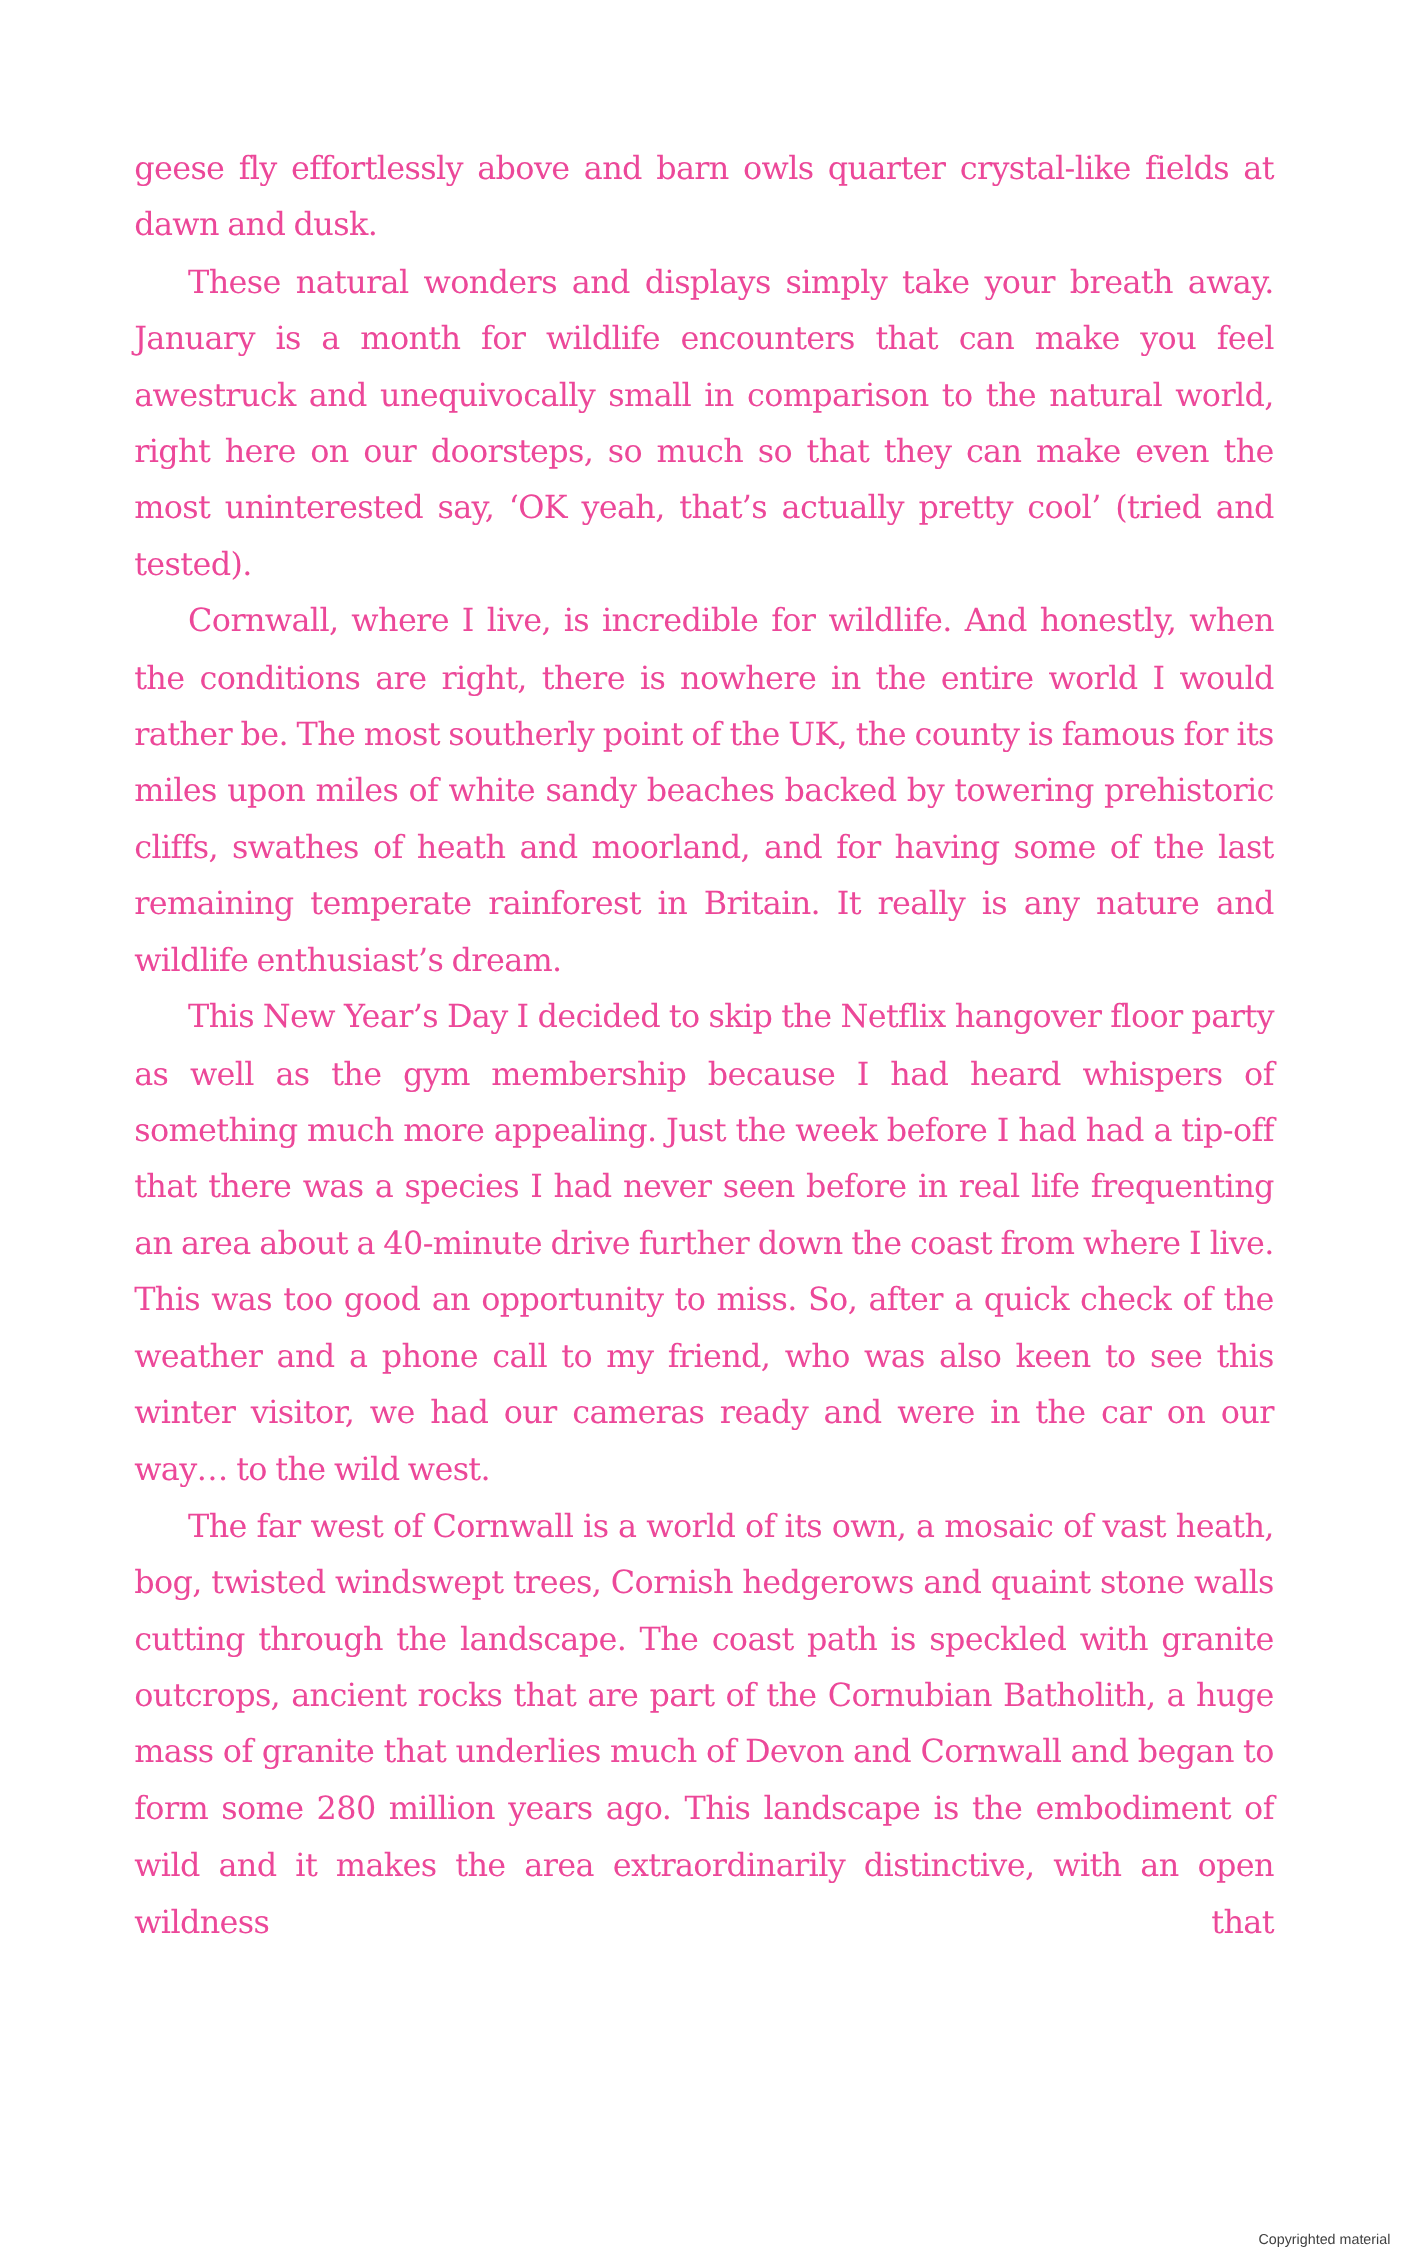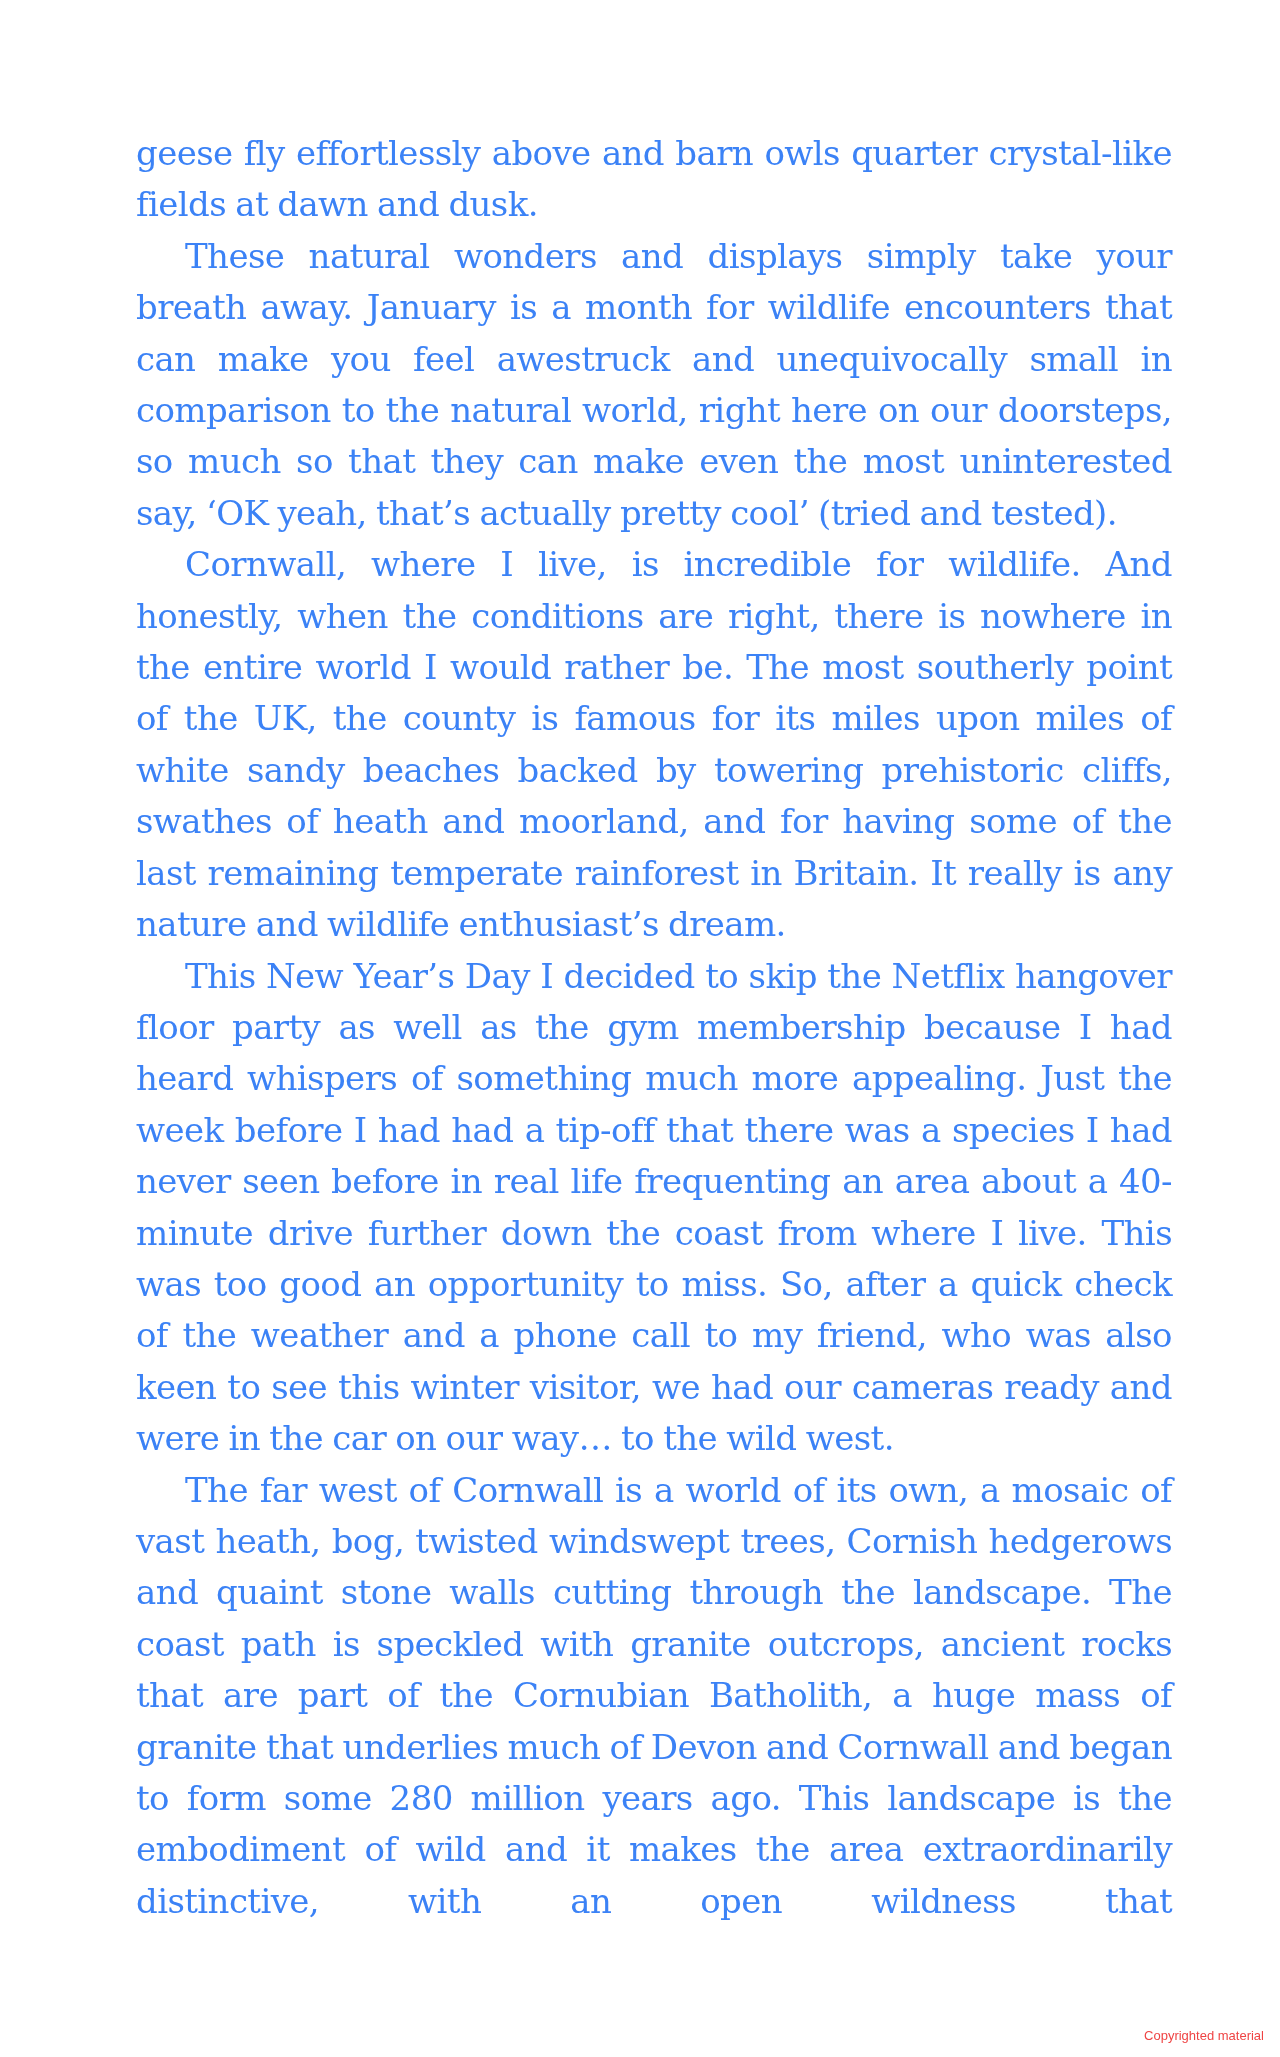--- a/index.html
+++ b/index.html
@@ -8,46 +8,46 @@
       background: #ffffff;
     }
     body {
       width: 1280px;
       height: 2057px;
       position: relative;
       overflow: hidden;
     }
     .page {
       position: absolute;
-      left: 136px;
+      left: 122px;
       top: 128px;
       width: 1036px;
-      color: #3b82f6;
+      color: #ec4899;
       font-family: "DejaVu Serif", "Liberation Serif", serif;
-      font-size: 34px;
+      font-size: 29px;
       line-height: 51.4px;
       letter-spacing: -0.6px;
       word-spacing: -1px;
     }
     .para {
       margin: 0;
       text-align: justify;
       text-align-last: left;
       hyphens: none;
     }
     .para.indent {
       text-indent: 49px;
     }
     .watermark {
       position: absolute;
       right: 16px;
       bottom: 14px;
       font-family: "Liberation Sans", sans-serif;
       font-size: 13px;
-      color: #ef4444;
+      color: #404040;
     }
   </style>
 </head>
 <body>
 
 <div class="page">
   <p class="para">geese fly effortlessly above and barn owls quarter crystal-like fields at dawn and dusk.</p>
   <p class="para indent">These natural wonders and displays simply take your breath away. January is a month for wildlife encounters that can make you feel awestruck and unequivocally small in comparison to the natural world, right here on our doorsteps, so much so that they can make even the most uninterested say, ‘OK yeah, that’s actually pretty cool’ (tried and tested).</p>
   <p class="para indent">Cornwall, where I live, is incredible for wildlife. And honestly, when the conditions are right, there is nowhere in the entire world I would rather be. The most southerly point of the UK, the county is famous for its miles upon miles of white sandy beaches backed by towering prehistoric cliffs, swathes of heath and moorland, and for having some of the last remaining temperate rainforest in Britain. It really is any nature and wildlife enthusiast’s dream.</p>
   <p class="para indent">This New Year’s Day I decided to skip the Netflix hangover floor party as well as the gym membership because I had heard whispers of something much more appealing. Just the week before I had had a tip-off that there was a species I had never seen before in real life frequenting an area about a 40-minute drive further down the coast from where I live. This was too good an opportunity to miss. So, after a quick check of the weather and a phone call to my friend, who was also keen to see this winter visitor, we had our cameras ready and were in the car on our way… to the wild west.</p>

